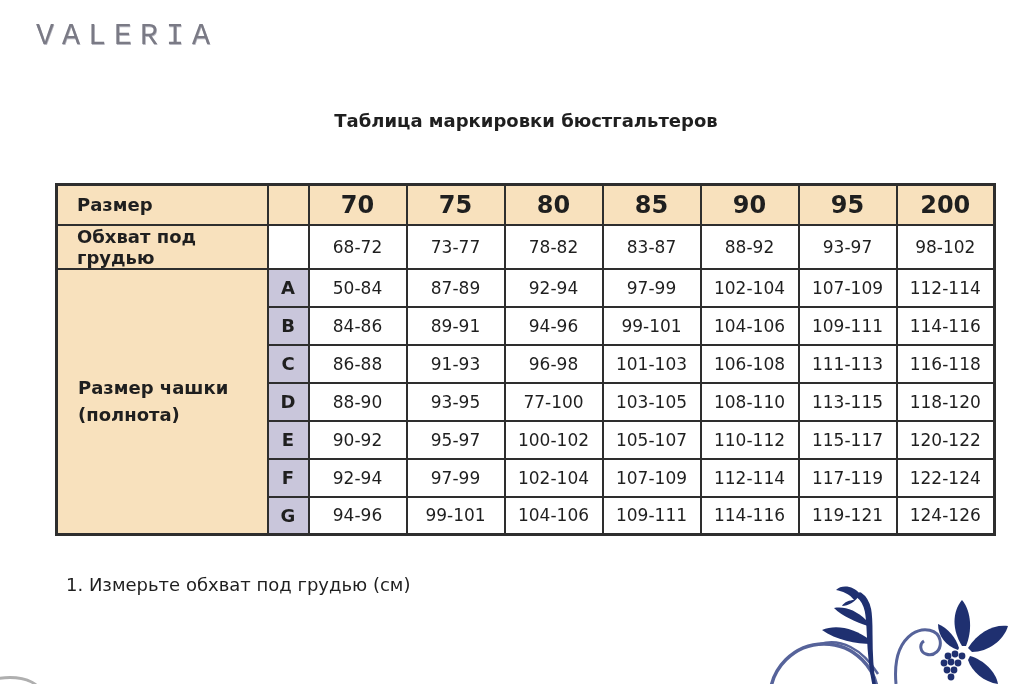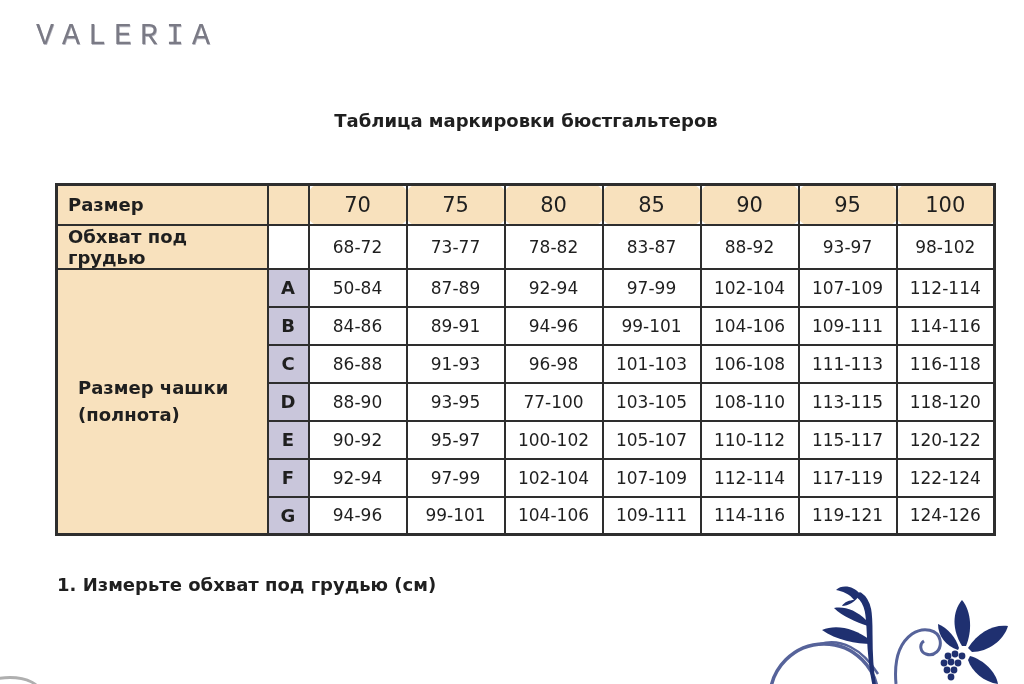--- a/index.html
+++ b/index.html
@@ -47,34 +47,34 @@
     overflow: hidden;
   }
   tr.r-size  { height: 40px; }
   tr.r-under { height: 39px; }
   tr.r-cup   { height: 38px; }
 
   .size-table td.bg-peach { background: var(--peach, #f8e1bd); }
   .size-table td.bg-lav   { background: var(--lavender, #c9c6db); }
 
   .size-table td.cell-label {
-    text-align: left; padding-left: 10px;
+    text-align: left; padding-left: 19px;
     font-weight: bold; font-size: 18px;
   }
-  .size-table td.cell-size   { font-weight: normal; font-size: 21px; border-radius: 9px; }
+  .size-table td.cell-size   { font-weight: bold; font-size: 24px; }
   .size-table td.cell-letter { font-weight: bold; font-size: 18px; }
   .size-table td.cell-cuplabel {
     text-align: left; padding-left: 20px;
     font-weight: bold; font-size: 18px;
     white-space: pre-line; line-height: 1.5;
   }
 
   .instructions {
-    position: absolute; left: 57px; top: 574px;
-    font-size: 18px; font-weight: bold;
+    position: absolute; left: 66px; top: 574px;
+    font-size: 18px; font-weight: normal;
     color: var(--text, #1f1f1f);
     text-align: center;
   }
   .instructions p { margin: 0 0 16px 0; }
 
   .ornament {
     position: absolute; left: 762px; top: 582px;
     width: 258px; height: 102px;
   }
   .ornament svg { display: block; overflow: visible; }
@@ -103,21 +103,21 @@
   <tbody id="table-body">
       <tr class="r-size">
         <td class="bg-peach cell-label">Размер</td>
         <td class="bg-peach"></td>
         <td class="bg-peach cell-size">70</td>
         <td class="bg-peach cell-size">75</td>
         <td class="bg-peach cell-size">80</td>
         <td class="bg-peach cell-size">85</td>
         <td class="bg-peach cell-size">90</td>
         <td class="bg-peach cell-size">95</td>
-        <td class="bg-peach cell-size">100</td>
+        <td class="bg-peach cell-size">200</td>
       </tr>
       <tr class="r-under">
         <td class="bg-peach cell-label">Обхват под грудью</td>
         <td></td>
         <td class="cell-num">68-72</td>
         <td class="cell-num">73-77</td>
         <td class="cell-num">78-82</td>
         <td class="cell-num">83-87</td>
         <td class="cell-num">88-92</td>
         <td class="cell-num">93-97</td>

